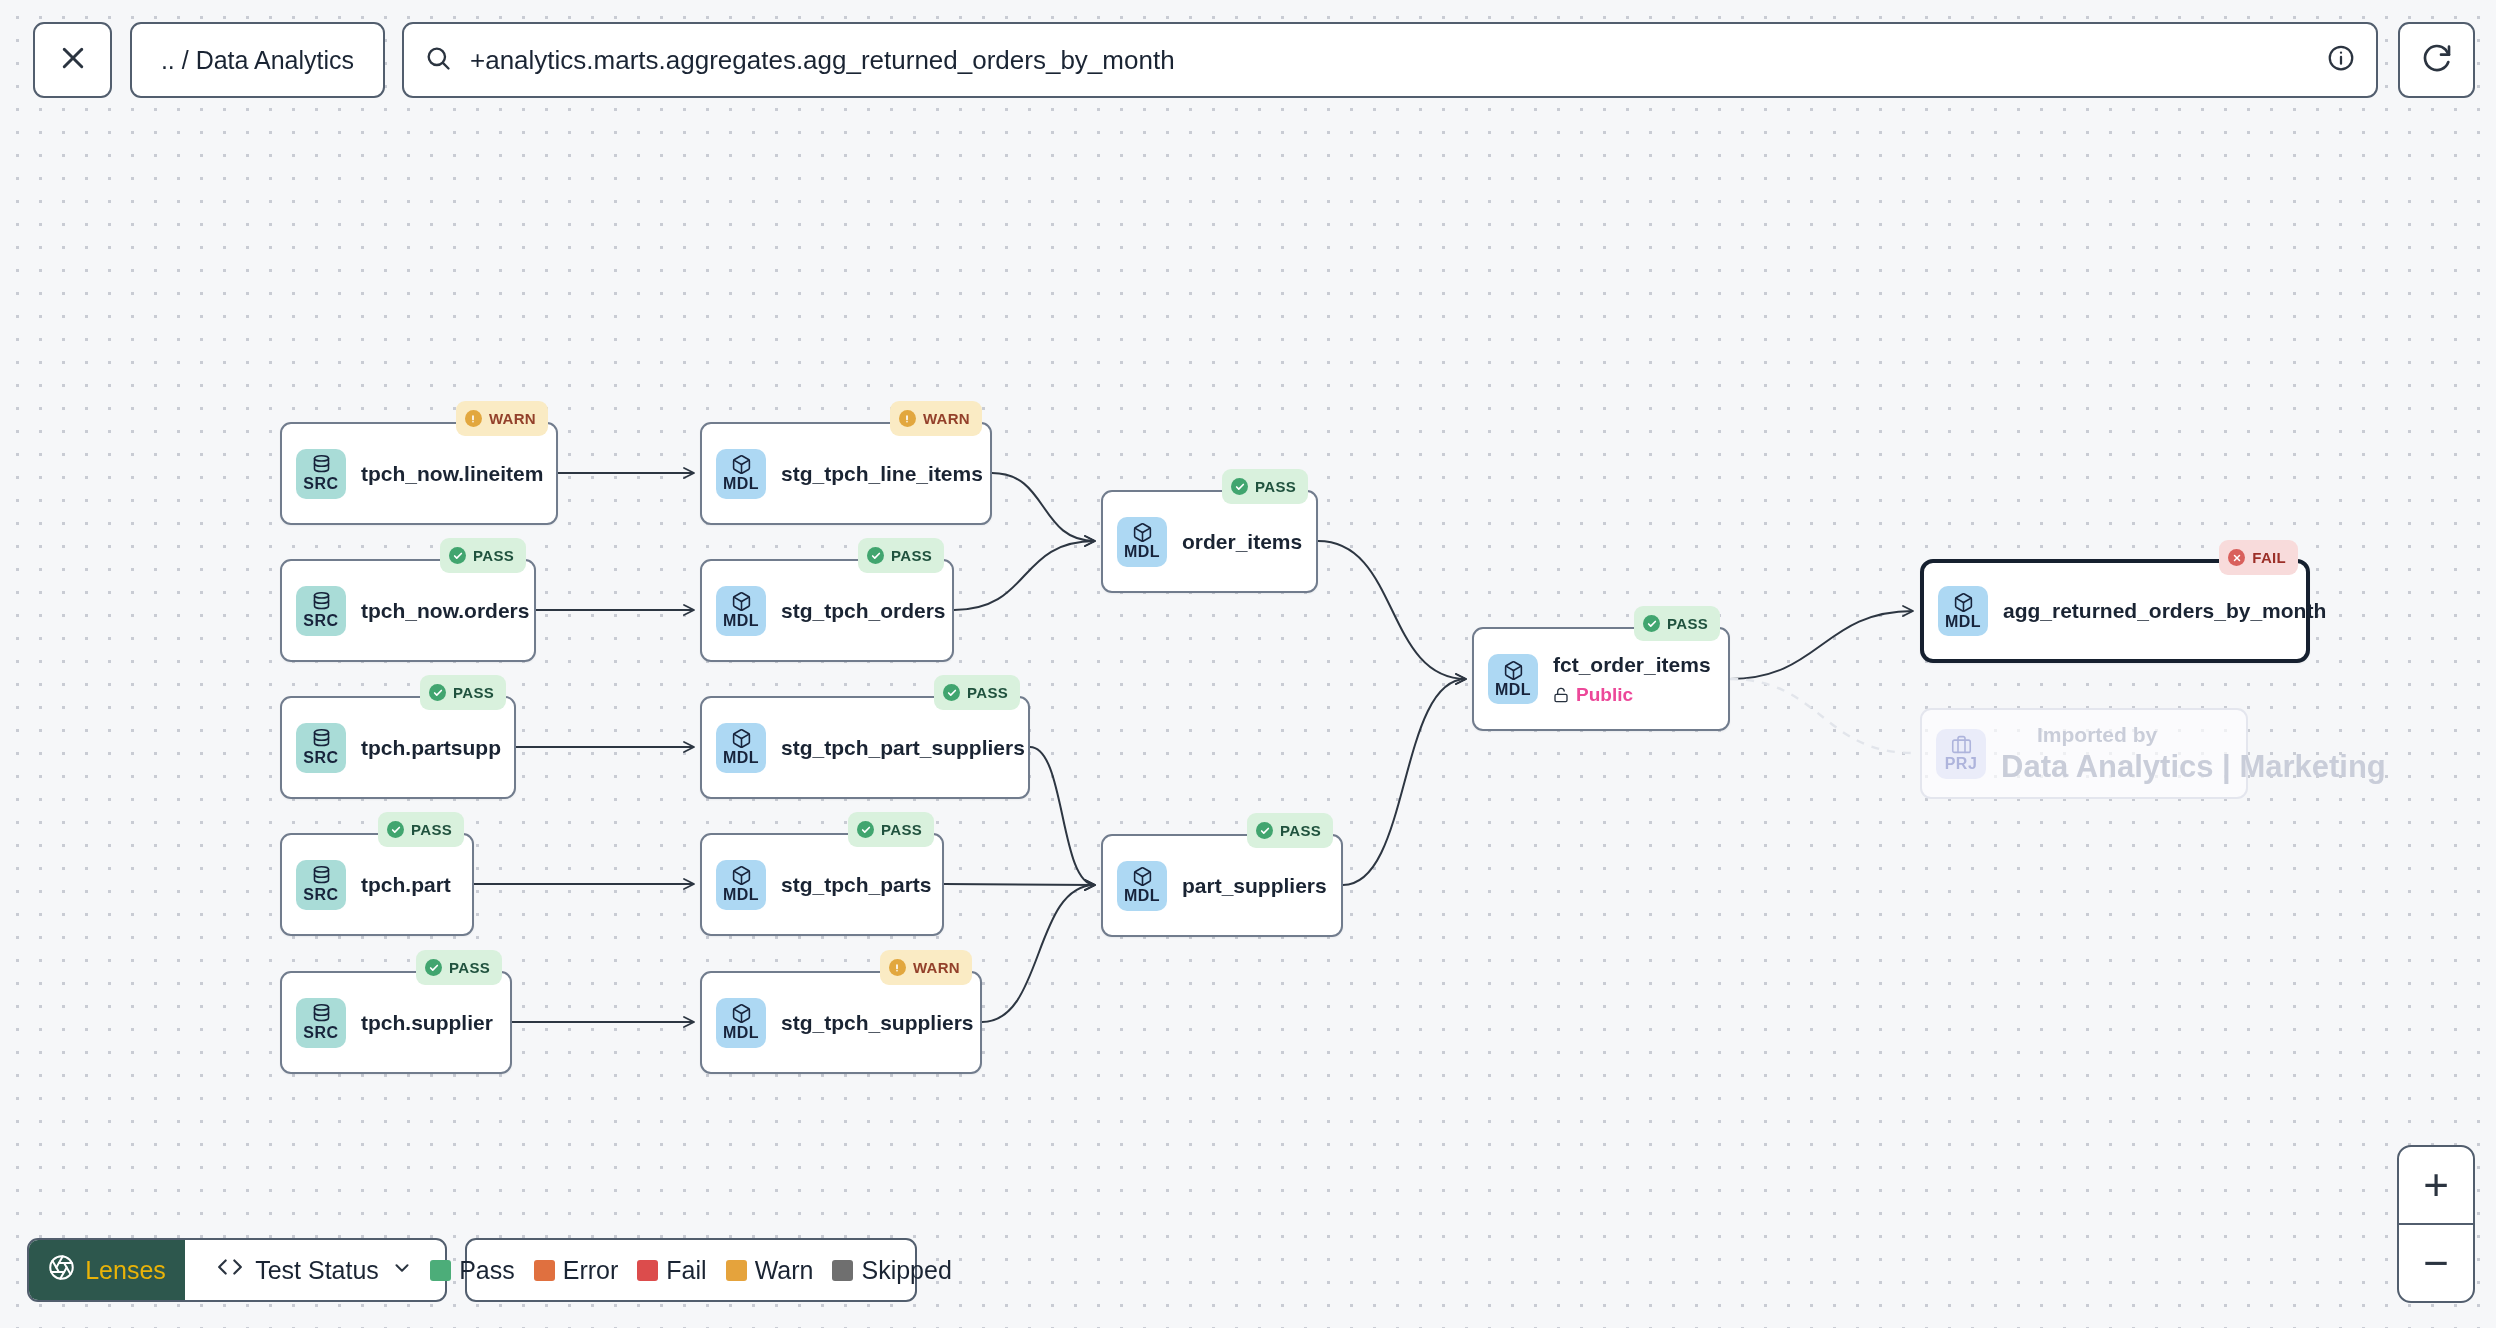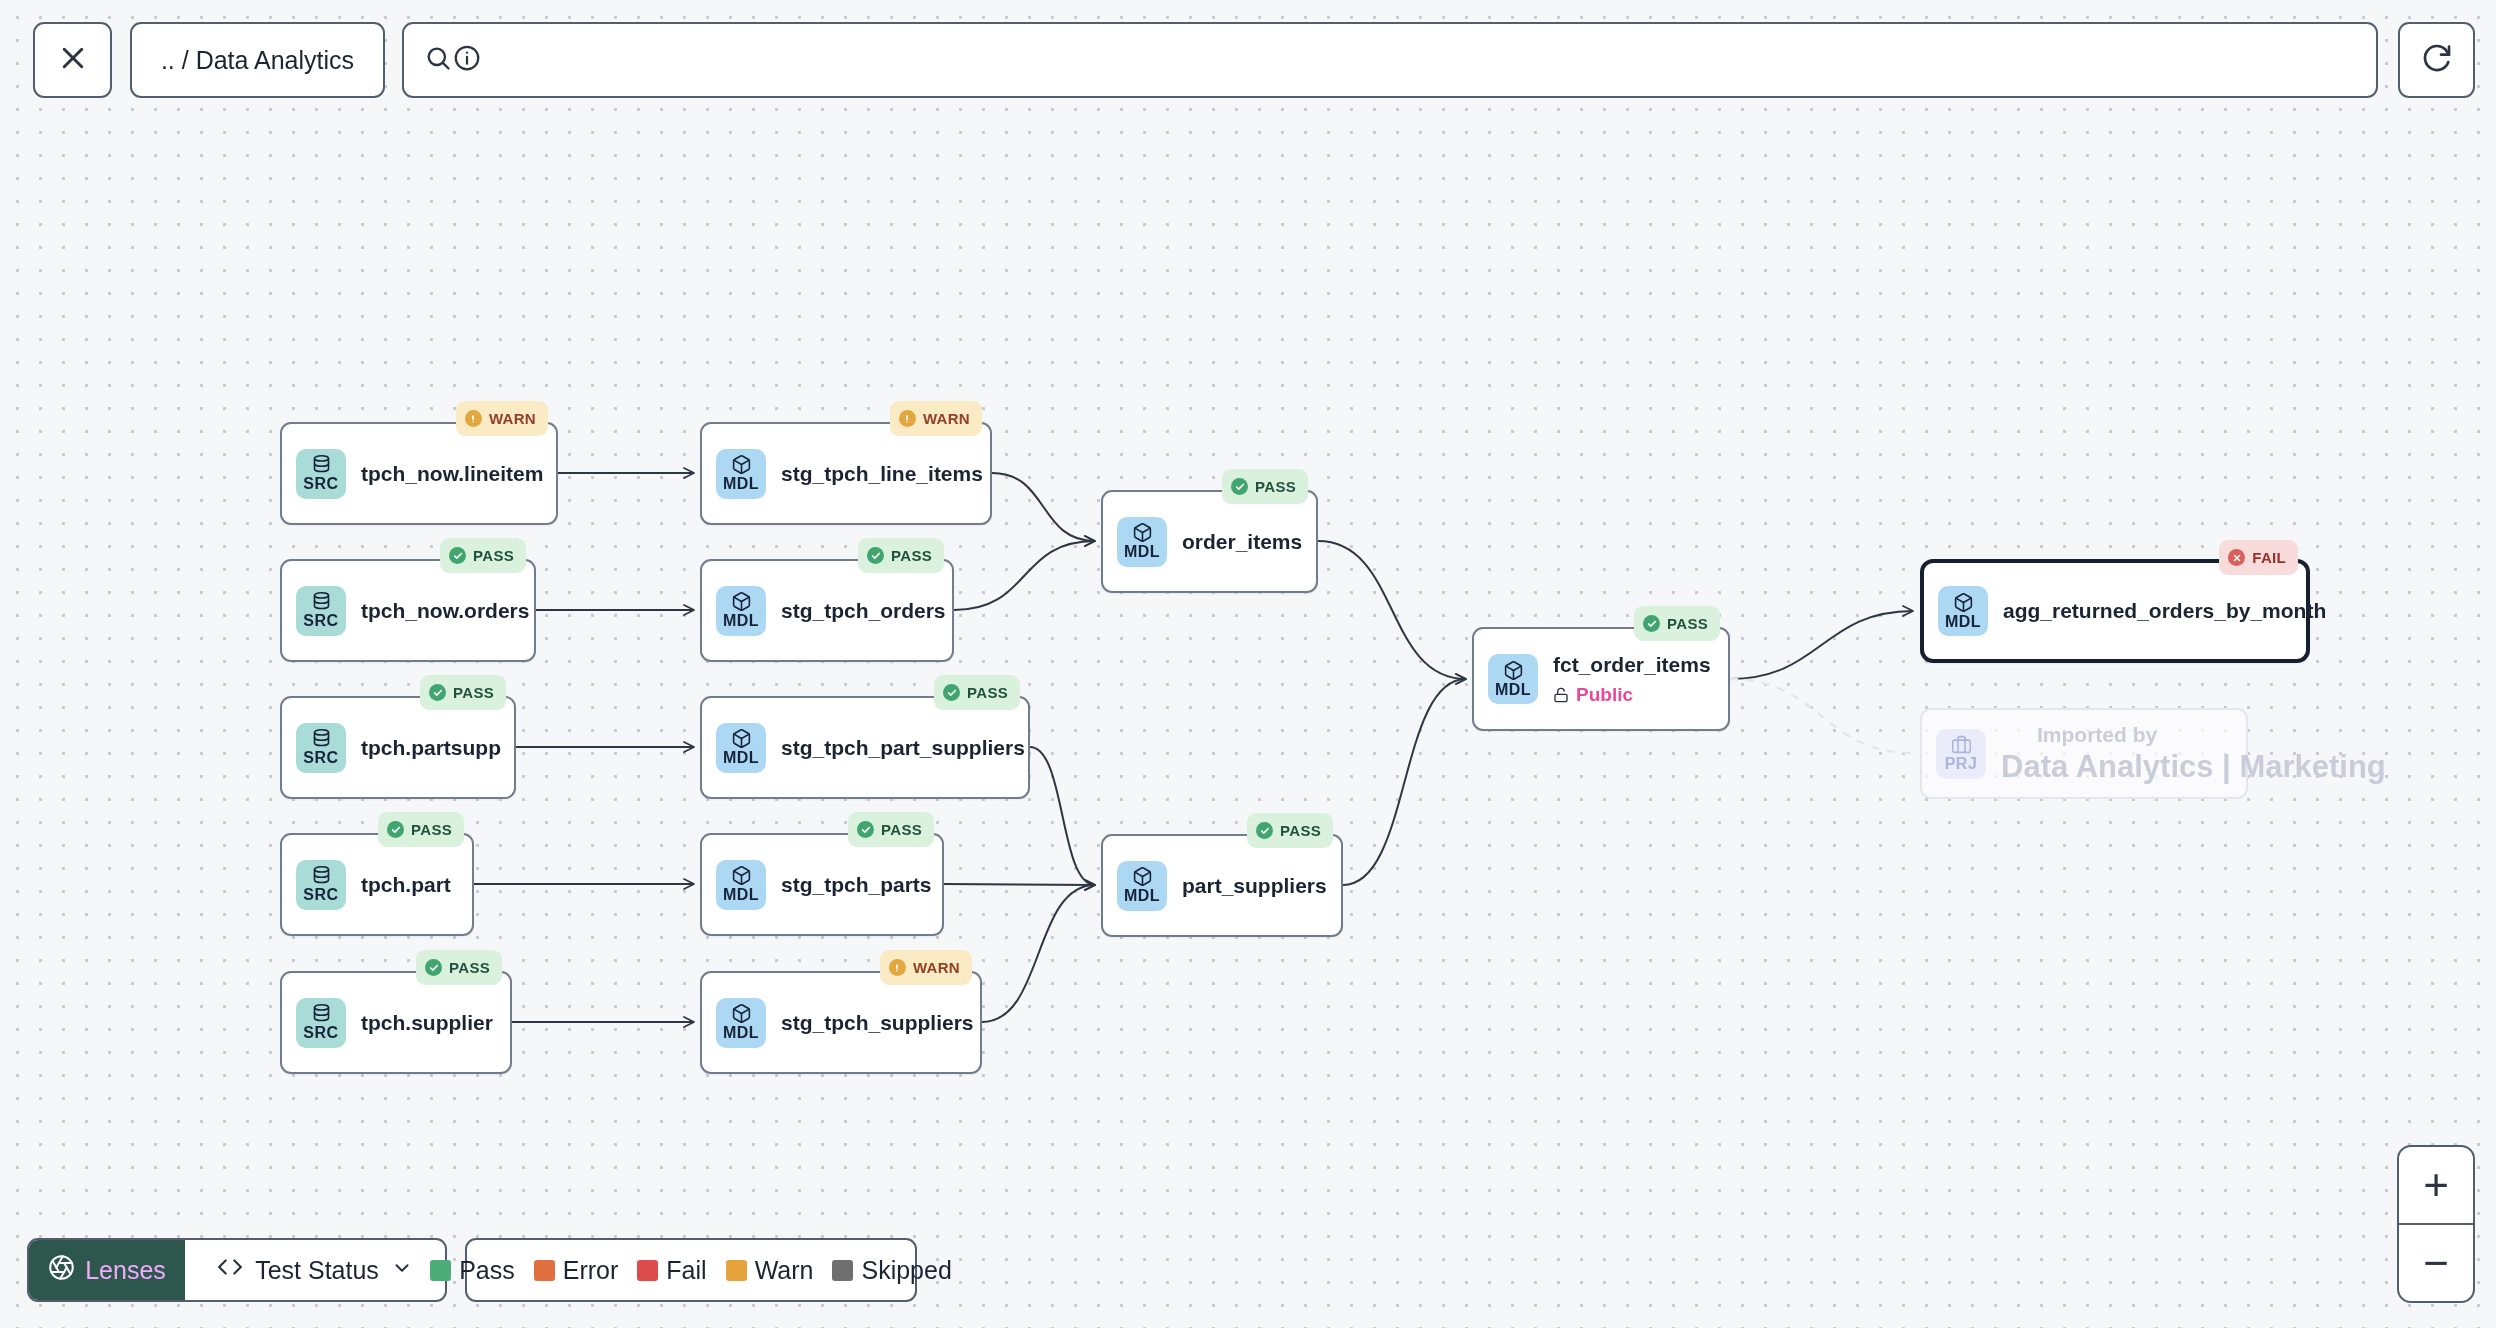--- a/index.html
+++ b/index.html
@@ -43,21 +43,21 @@
   .badge{position:absolute;top:-23px;right:8px;height:35px;border-radius:9px;display:flex;align-items:center;
     padding:0 12px 0 9px;gap:7px;font-size:15px;font-weight:700;letter-spacing:.3px;}
   .badge .dot{width:17px;height:17px;border-radius:50%;display:flex;align-items:center;justify-content:center;}
   .badge .dot svg{width:10px;height:10px;}
   .badge.PASS{background:#d9f1dd;color:#20523e;} .badge.PASS .dot{background:#41a56f;}
   .badge.WARN{background:#faebc4;color:#93402a;} .badge.WARN .dot{background:#e2a73e;}
   .badge.FAIL{background:#f8dbdb;color:#9c2f28;} .badge.FAIL .dot{background:#d9605c;}
   
   .lens-group{position:absolute;left:27px;top:1238px;width:420px;height:64px;border:2px solid #525e6e;
     border-radius:11px;box-sizing:border-box;background:#fff;display:flex;overflow:hidden;}
-  .lens-left{width:156px;background:#2d574d;color:#f0abfc;display:flex;align-items:center;justify-content:center;
+  .lens-left{width:156px;background:#2d574d;color:#eab308;display:flex;align-items:center;justify-content:center;
     gap:10px;font-size:25px;cursor:pointer;}
   .lens-left svg{stroke:#fff;}
   .lens-right{flex:1;display:flex;align-items:center;justify-content:center;gap:12px;font-size:25px;cursor:pointer;}
   .legend{position:absolute;left:465px;top:1238px;width:452px;height:64px;border:2px solid #525e6e;border-radius:11px;
     box-sizing:border-box;background:#fff;display:flex;align-items:center;justify-content:center;gap:19px;}
   .lg-item{display:flex;align-items:center;gap:8px;font-size:25px;color:#1a2433;}
   .lg-sw{width:21px;height:21px;border-radius:3px;}
   .zoomer{position:absolute;left:2397px;top:1145px;width:78px;height:158px;border:2px solid #525e6e;
     border-radius:14px;box-sizing:border-box;background:#fff;display:flex;flex-direction:column;overflow:hidden;}
   .zoomer .zbtn{flex:1;display:flex;align-items:center;justify-content:center;cursor:pointer;font-size:44px;
@@ -427,20 +427,21 @@
   <div class="tb-btn tb-crumb">
     <span>.. / Data Analytics</span>
   </div>
   <div class="searchbar">
     <span>
       <svg width="28" height="28" viewBox="0 0 24 24" class="icon-stroke" style="stroke-width:2">
           <circle cx="11" cy="11" r="7"></circle>
           <line x1="16.2" y1="16.2" x2="21" y2="21"></line>
         </svg>
     </span>
+    <input type="text" value="+analytics.marts.aggregates.agg_returned_orders_by_month" style="">
     <span>
       <svg width="30" height="30" viewBox="0 0 24 24" class="icon-stroke" style="stroke-width:1.8">
           <circle cx="12" cy="12" r="9"></circle>
           <line x1="12" y1="11" x2="12" y2="16.5"></line>
           <line x1="12" y1="7.6" x2="12" y2="7.7"></line>
         </svg>
     </span>
   </div>
   <div class="tb-btn tb-refresh">
     <span>

